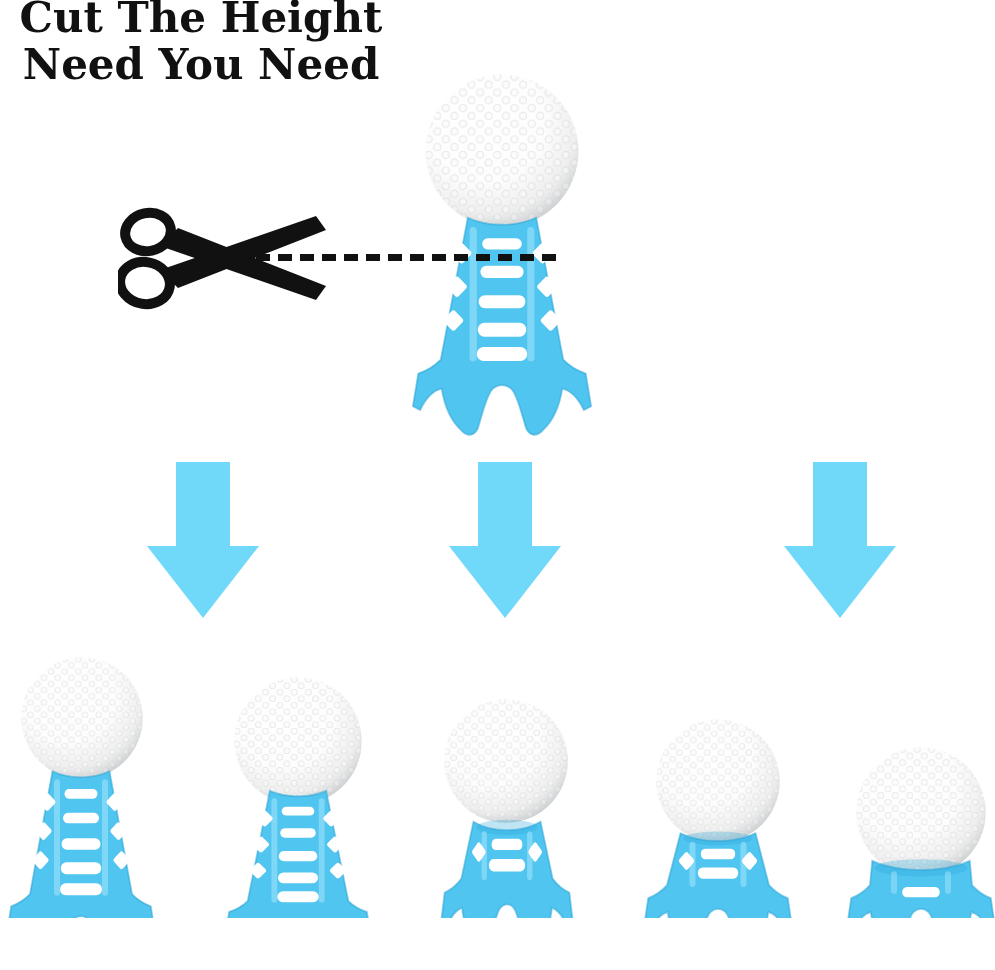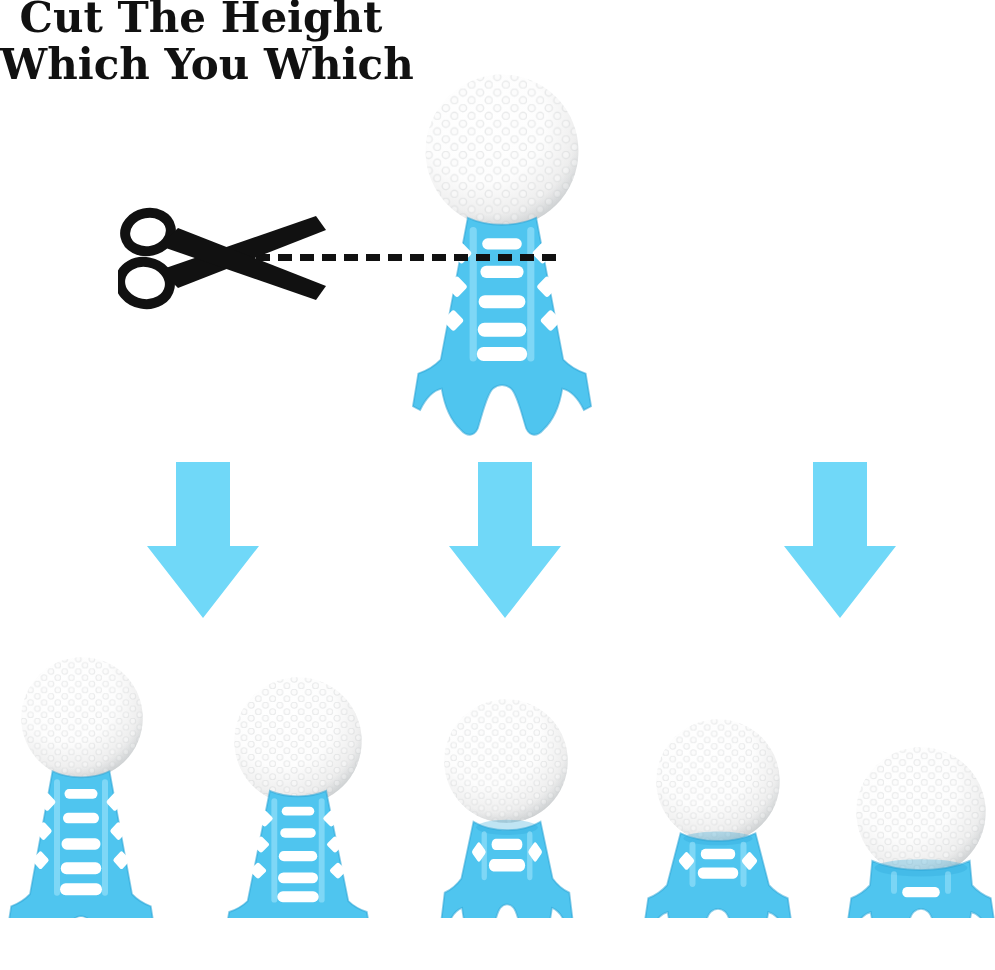--- a/index.html
+++ b/index.html
@@ -101,21 +101,21 @@
         <ellipse class="ring" cx="30" cy="26" rx="23" ry="19" transform="rotate(-12 30 26)"></ellipse>
         <ellipse class="ring" cx="27" cy="77" rx="25" ry="21" transform="rotate(10 27 77)"></ellipse>
         <polygon class="ink" points="42,64 198,10 208,24 60,82"></polygon>
         <polygon class="ink" points="42,40 198,94 208,80 60,22"></polygon>
       </symbol>
     </defs>
   </svg>
 
   <div class="abs title">
     <span>Cut The Height</span>
-    <span>Which You Which</span>
+    <span>Need You Need</span>
   </div>
 
   <svg class="abs scissors" width="212" height="104">
       <use href="#scissors"></use>
     </svg>
   <div class="abs cut-line"></div>
 
   <div>
     <svg class="abs ball" style="left:424px;top:73px" width="156" height="156">
         <use href="#golf-ball"></use>

